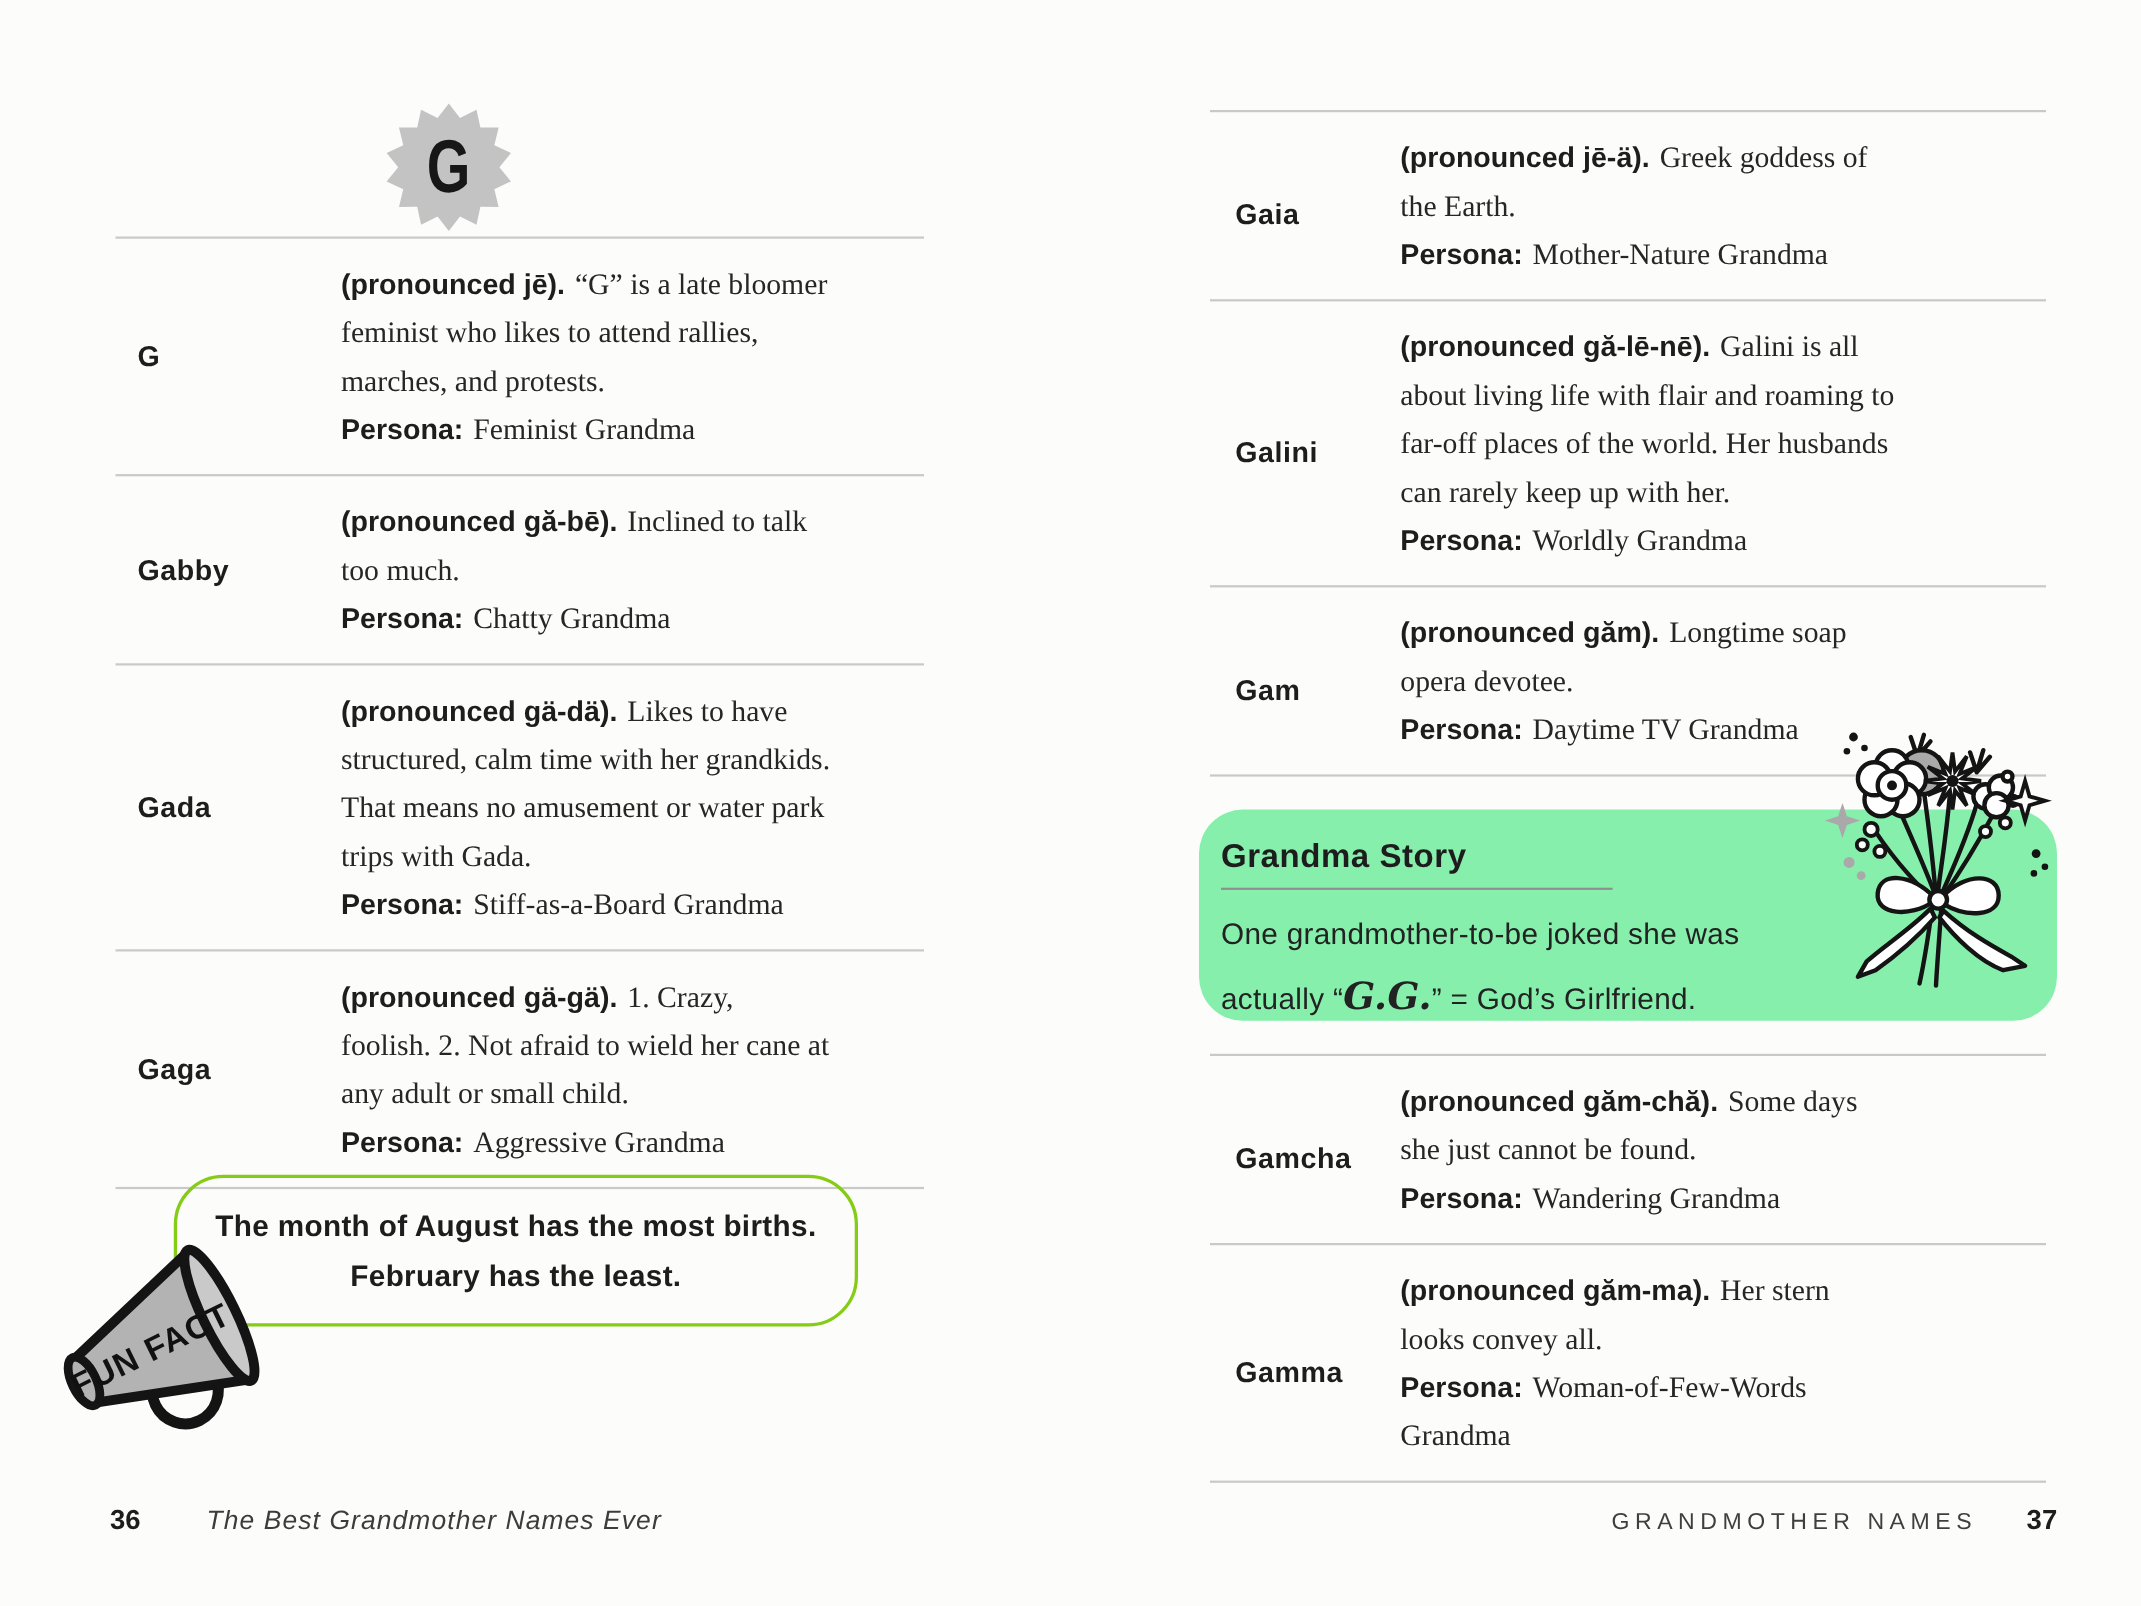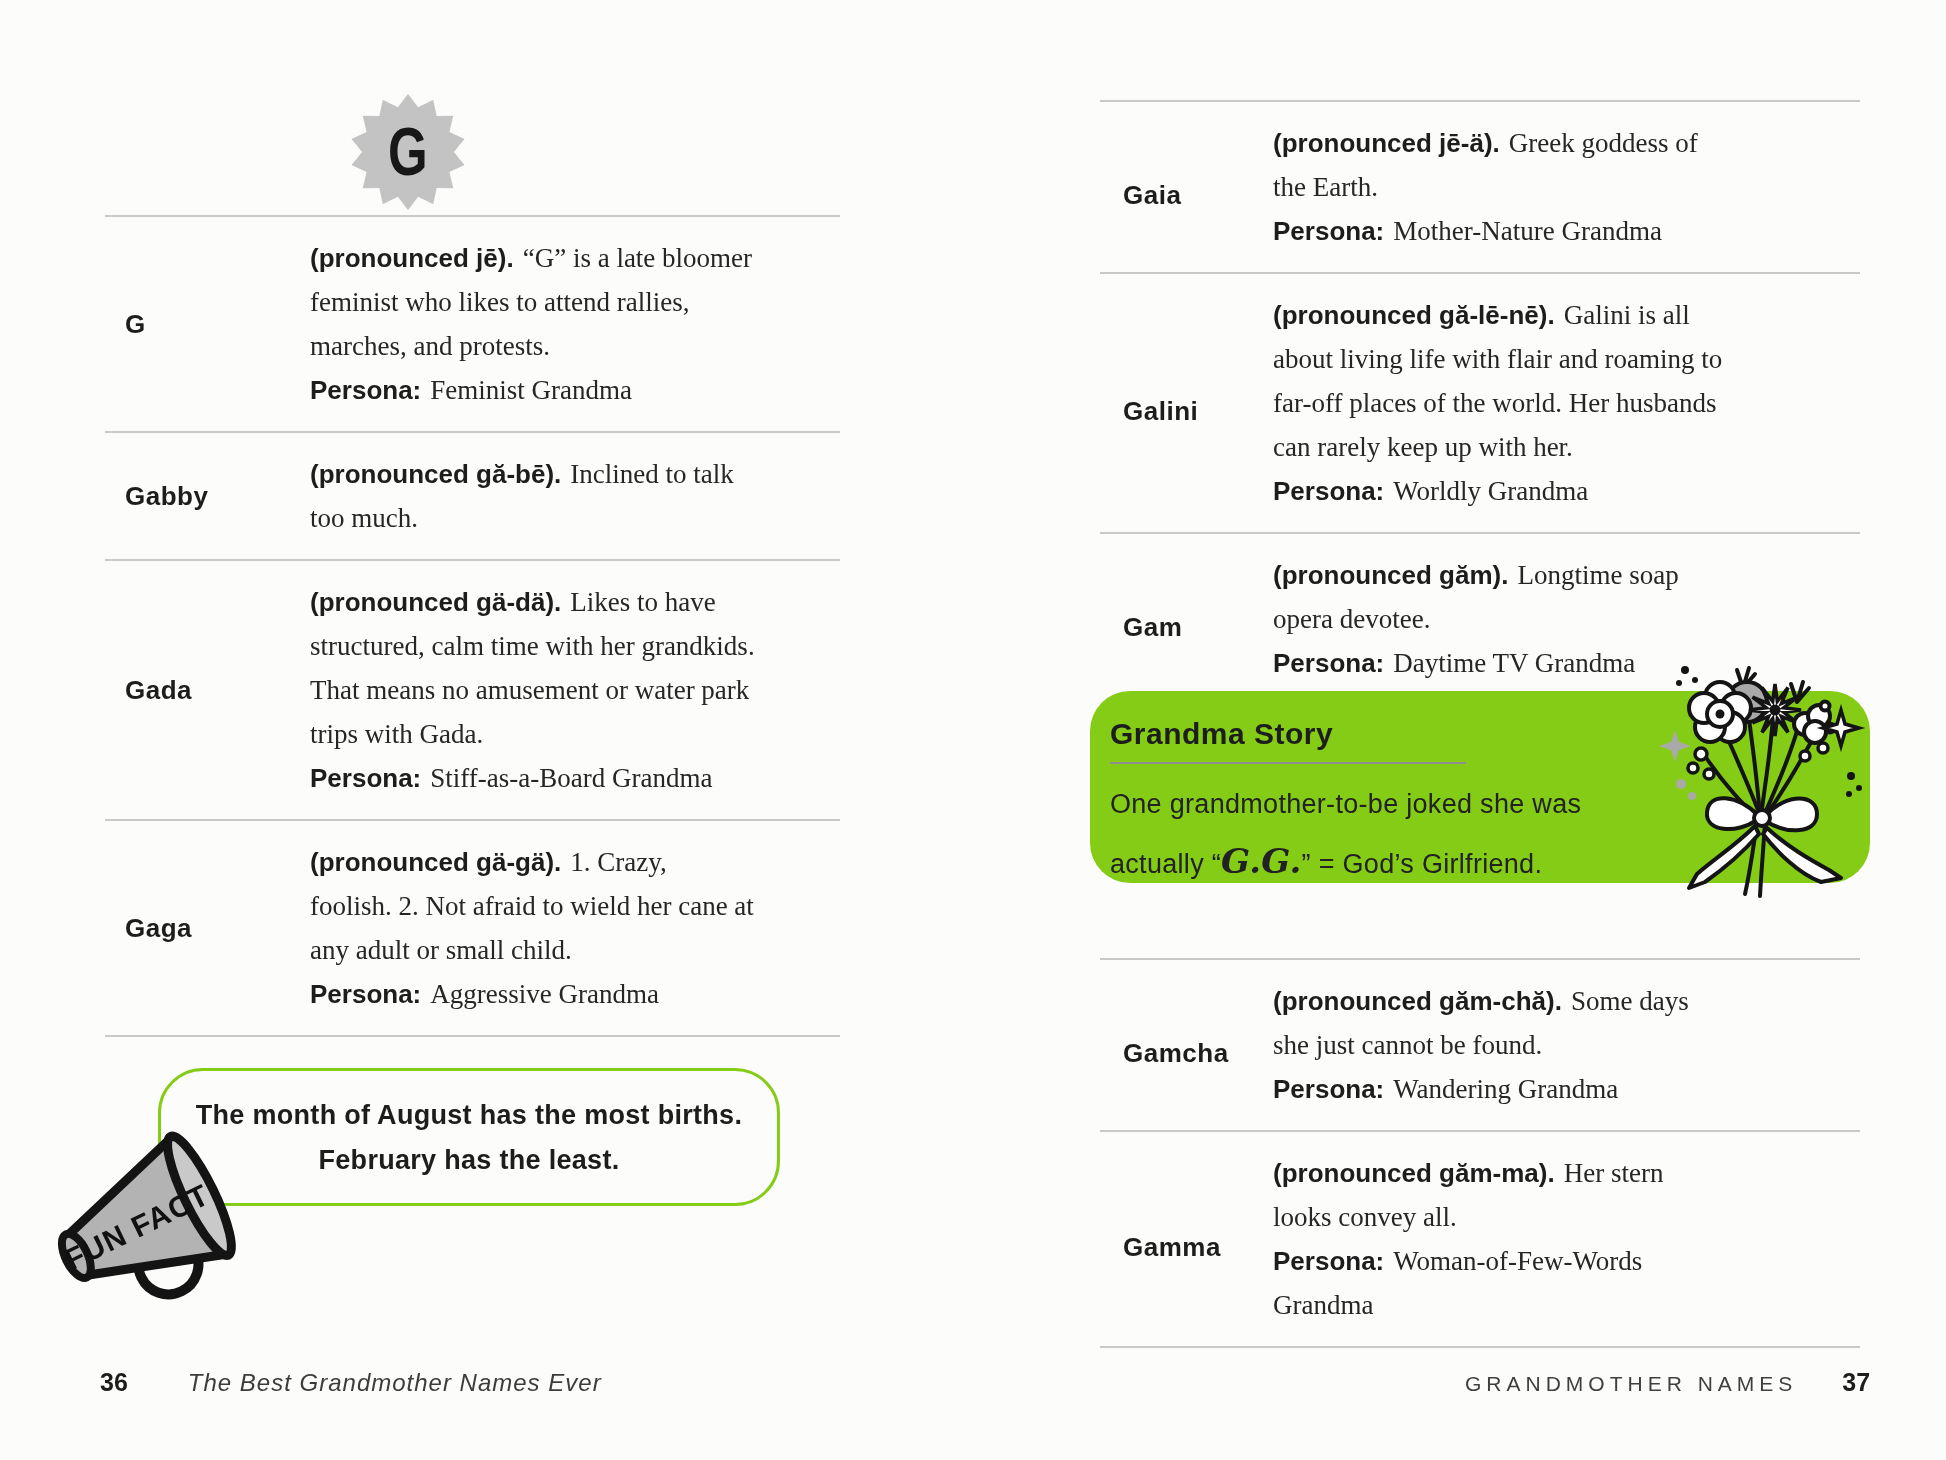--- a/index.html
+++ b/index.html
@@ -33,22 +33,22 @@
   .desc-text{white-space:pre-line;}
   .persona-label{font-family:"Liberation Sans",sans-serif;font-weight:700;font-size:26px;color:#1d1d1d;margin-right:9px;}
   .persona-value{white-space:pre-line;}
 
   #left-table{left:105px;top:215px;width:735px;}
   #right-table-top{left:1100px;top:100px;width:760px;}
   #right-table-bottom{left:1100px;top:958px;width:760px;}
 
   
   #story-box{
-    position:absolute;left:1090px;top:691px;width:780px;height:192px;
-    background:#84cc16;border-radius:40px;box-sizing:border-box;
+    position:absolute;left:1090px;top:736px;width:780px;height:192px;
+    background:#86efac;border-radius:40px;box-sizing:border-box;
     padding:26px 30px 0 20px;z-index:1;
   }
   .story-title{font-size:30px;font-weight:700;letter-spacing:.5px;color:#1d1d1d;}
   .story-rule{width:356px;height:2px;background:#8f8f8f;margin-top:11px;}
   .story-body{margin-top:12px;font-size:27px;line-height:57px;color:#222;letter-spacing:.3px;}
   .script-initials{font-family:"DejaVu Serif",serif;font-style:italic;font-weight:700;font-size:34px;}
 
   #bouquet{position:absolute;left:1645px;top:636px;width:240px;height:280px;z-index:2;}
 
   
@@ -86,20 +86,21 @@
 feminist who likes to attend rallies,
 marches, and protests.</span>
         <div><span class="persona-label">Persona:</span><span class="persona-value">Feminist Grandma</span></div>
       </div>
     </div>
     <div class="row">
       <div class="cell-name">Gabby</div>
       <div class="cell-desc">
         <span class="pron">(pronounced gă-bē).</span><span class="desc-text">Inclined to talk
 too much.</span>
+        <div><span class="persona-label">Persona:</span><span class="persona-value">Chatty Grandma</span></div>
       </div>
     </div>
     <div class="row">
       <div class="cell-name">Gada</div>
       <div class="cell-desc">
         <span class="pron">(pronounced gä-dä).</span><span class="desc-text">Likes to have
 structured, calm time with her grandkids.
 That means no amusement or water park
 trips with Gada.</span>
         <div><span class="persona-label">Persona:</span><span class="persona-value">Stiff-as-a-Board Grandma</span></div>

